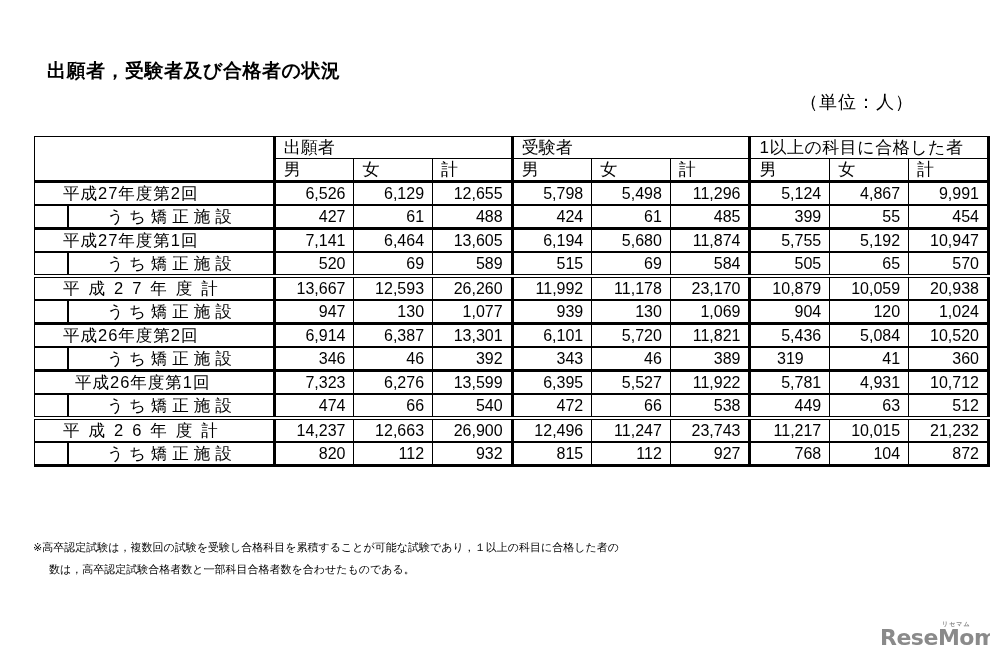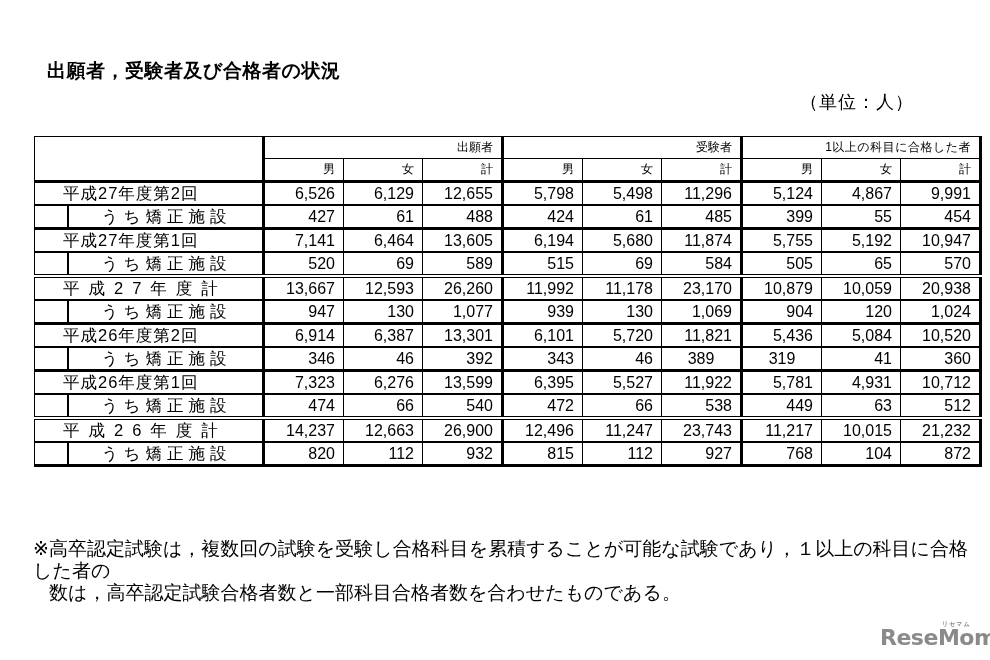--- a/index.html
+++ b/index.html
@@ -3,31 +3,31 @@
 <meta charset="utf-8">
 <style>
   html, body { margin: 0; padding: 0; background: #ffffff; }
   body { width: 990px; height: 660px; position: relative; overflow: hidden;
          font-family: "DejaVu Sans", "Liberation Sans", sans-serif; color: #000; }
   .title { position: absolute; left: 47px; top: 58px; font-size: 19px; font-weight: bold; letter-spacing: 0.5px; }
   .unit { position: absolute; left: 800px; top: 90px; font-size: 18px; letter-spacing: 1px; }
   table.stats { position: absolute; left: 34px; top: 136px; border-collapse: collapse;
                 font-family: "Liberation Sans", "DejaVu Sans", sans-serif; font-size: 16px; }
   table.stats td { height: 21px; padding: 0 8px; line-height: 21px; white-space: nowrap; }
-  .hdr td { text-align: right; height: 24px; line-height: 24px; font-size: 12px; }
+  .hdr td { text-align: left; height: 24px; line-height: 24px; font-size: 17px; }
   td.num { width: 62px; text-align: right; border: 1px solid #000; }
   td.lbl { width: 191px; text-align: center; border: 1px solid #000; border-right: 3px solid #000; font-size: 16.5px; letter-spacing: 1px; }
   td.lbl-total { letter-spacing: 9px; }
   td.thick-r { border-right: 3px solid #000; }
   tr.thick-top td { border-top: 3px solid #000; }
   tr.double-top td { border-top: 4px double #000; }
   tr.thick-bottom td { border-bottom: 3px solid #000; }
   td.sub { padding: 0; border-left: 1px solid #000; }
   td.sub .inner { margin-left: 24px; border-left: 2px solid #000; text-align: center; letter-spacing: 5px; padding-left: 10px; }
-  .note { position: absolute; left: 33px; top: 537px; font-size: 19px; line-height: 22px; width: 940px; }
+  .note { position: absolute; left: 33px; top: 537px; font-size: 11px; line-height: 22px; width: 940px; }
   .note .l2 { padding-left: 16px; }
   .logo { position: absolute; left: 880px; top: 625px; font-size: 22px; font-weight: bold; color: #8a8a8a;
           font-family: "DejaVu Sans", sans-serif; letter-spacing: -0.5px; }
   .logo small { font-size: 6px; position: absolute; left: 62px; top: -5px; letter-spacing: 1px; }
 </style>
 </head>
 <body>
 
 <div class="title">出願者，受験者及び合格者の状況</div>
 <div class="unit">（単位：人）</div>
@@ -143,27 +143,27 @@
       </tr>
       <tr>
         <td class="lbl sub" style="border-top: 2px solid rgb(0, 0, 0);">
           <div class="inner">うち矯正施設</div>
         </td>
         <td class="num" style="border-top: 2px solid rgb(0, 0, 0);">346</td>
         <td class="num" style="border-top: 2px solid rgb(0, 0, 0);">46</td>
         <td class="num thick-r" style="border-top: 2px solid rgb(0, 0, 0);">392</td>
         <td class="num" style="border-top: 2px solid rgb(0, 0, 0);">343</td>
         <td class="num" style="border-top: 2px solid rgb(0, 0, 0);">46</td>
-        <td class="num thick-r" style="border-top: 2px solid rgb(0, 0, 0); text-align: center;">389</td>
+        <td class="num thick-r" style="border-top: 2px solid rgb(0, 0, 0);">389</td>
         <td class="num" style="border-top: 2px solid rgb(0, 0, 0); text-align: center;">319</td>
         <td class="num" style="border-top: 2px solid rgb(0, 0, 0);">41</td>
         <td class="num thick-r" style="border-top: 2px solid rgb(0, 0, 0);">360</td>
       </tr>
       <tr class="thick-top">
-        <td class="lbl" style="text-align: left; padding-left: 28px;">平成26年度第1回</td>
+        <td class="lbl" style="text-align: left; padding-left: 40px;">平成26年度第1回</td>
         <td class="num">7,323</td>
         <td class="num">6,276</td>
         <td class="num thick-r">13,599</td>
         <td class="num">6,395</td>
         <td class="num">5,527</td>
         <td class="num thick-r">11,922</td>
         <td class="num">5,781</td>
         <td class="num">4,931</td>
         <td class="num thick-r">10,712</td>
       </tr>

